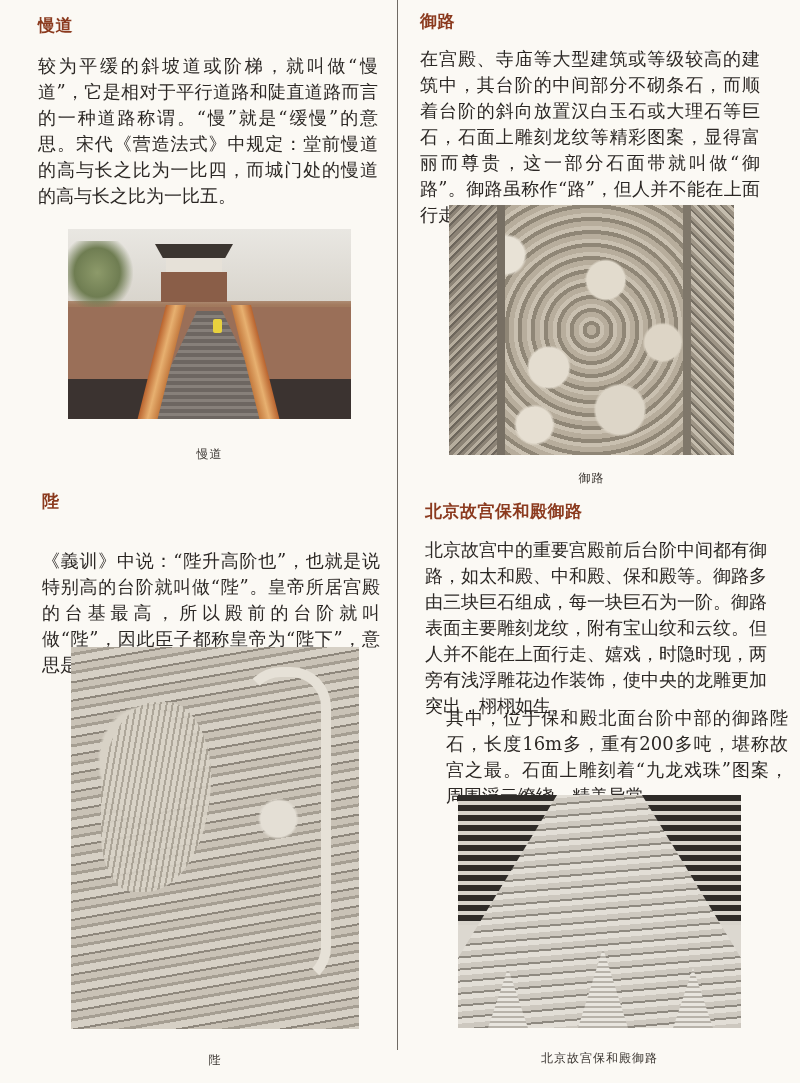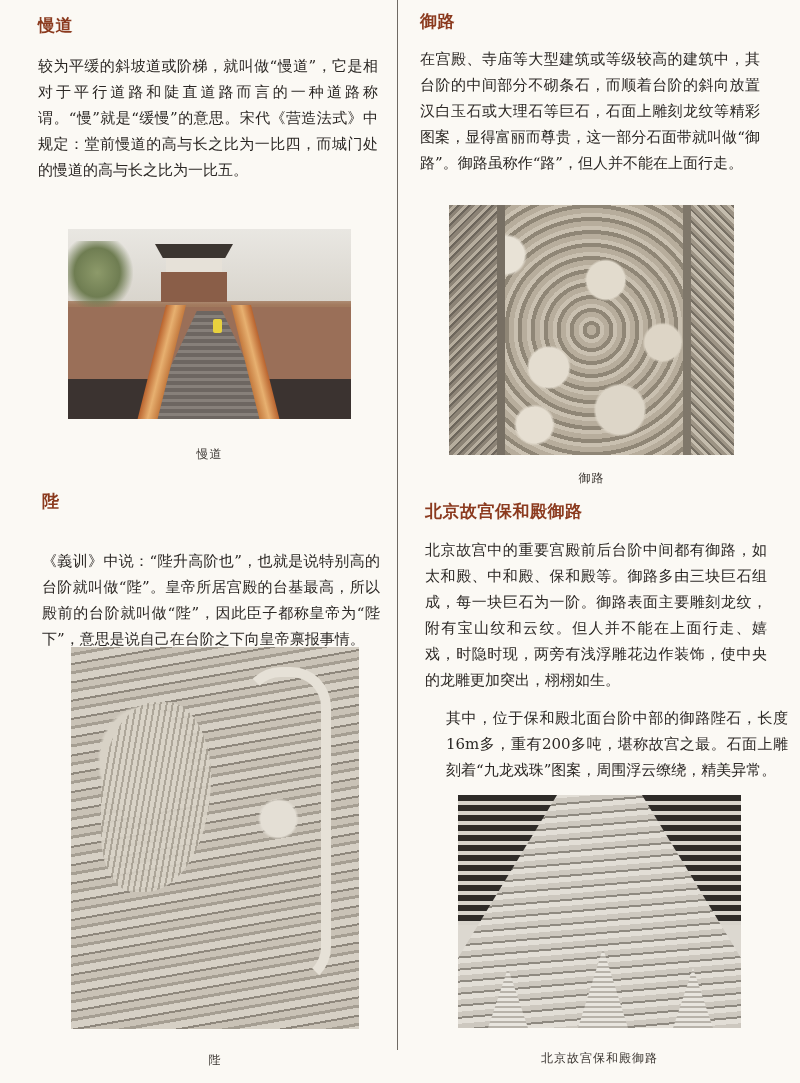--- a/index.html
+++ b/index.html
@@ -18,21 +18,21 @@
     position: absolute;
     font-family: "DejaVu Sans", "Liberation Sans", sans-serif;
     font-weight: bold;
     color: #8b3a1e;
     font-size: 17px;
     letter-spacing: 0.5px;
     margin: 0;
   }
   .para {
     position: absolute;
-    font-size: 15px;
+    font-size: 18px;
     line-height: 26px;
     margin: 0;
     text-align: justify;
     color: #2b2724;
   }
   .caption {
     position: absolute;
     font-size: 12px;
     color: #3a3530;
     text-align: center;

